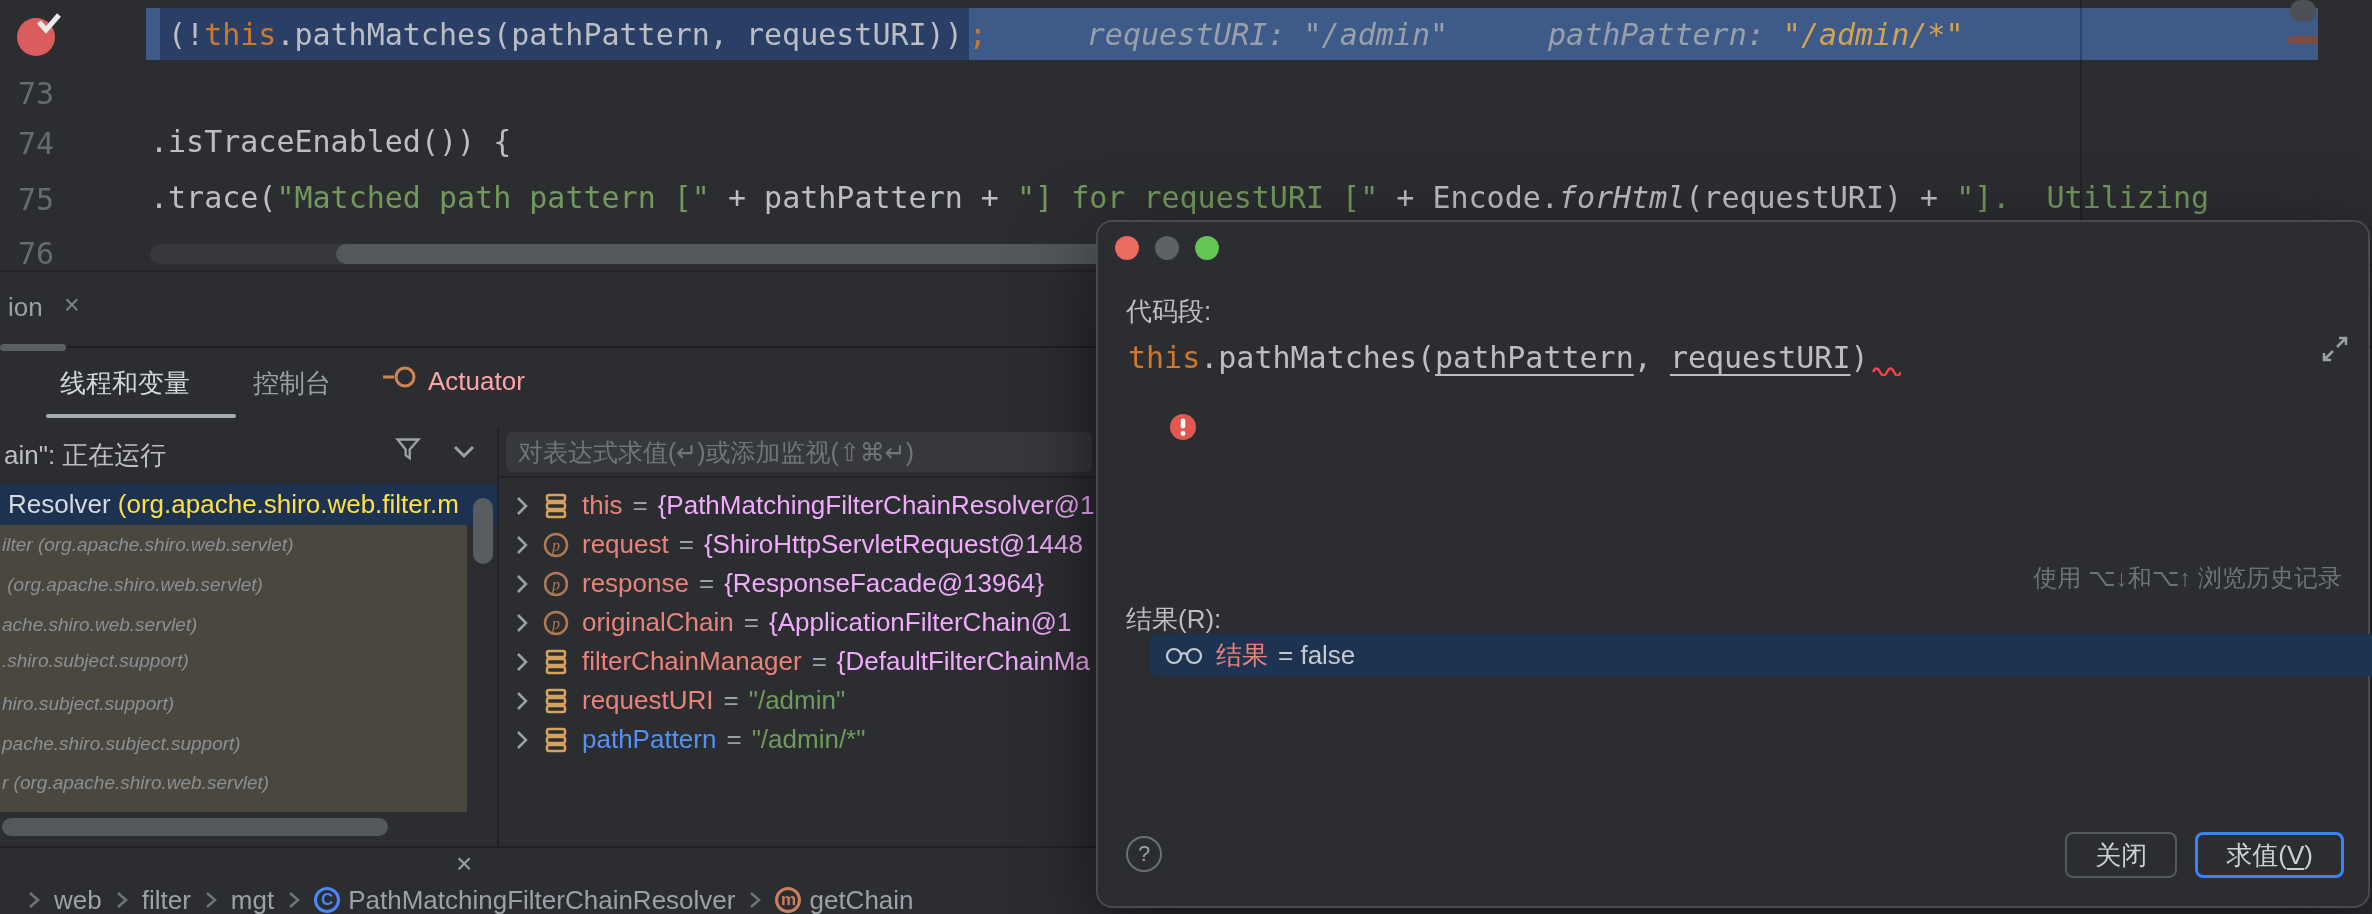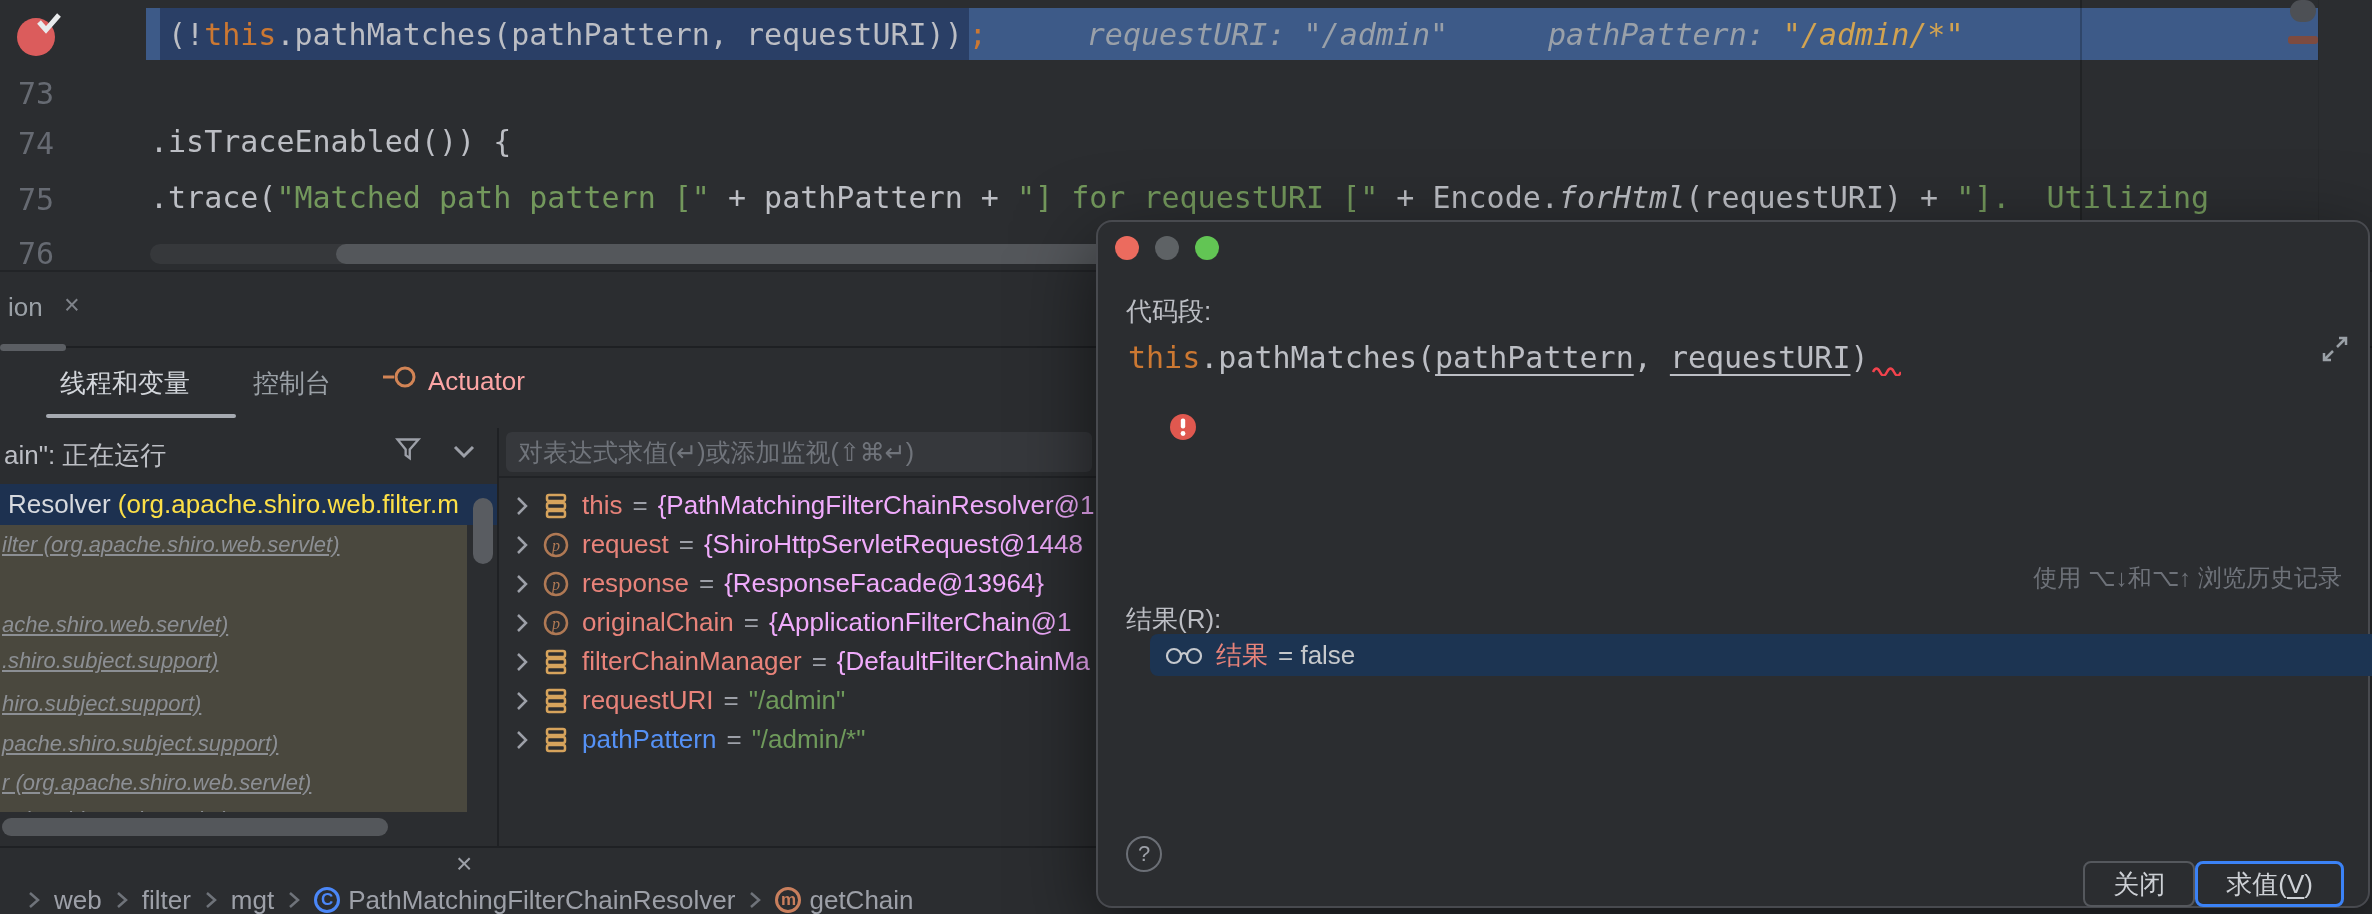--- a/index.html
+++ b/index.html
@@ -57,21 +57,21 @@
   .v-pink{color:#e8837a;} .v-blue{color:#5591f5;}
   .eq{color:#9da0a8;margin:0 10px;}
   .val-gray{color:#f0abfc;} .val-green{color:#6f9a5b;}
 
   #frame0{position:absolute;left:0;top:484px;width:497px;height:41px;background:#1d3150;display:flex;align-items:center;
           padding-left:8px;font-size:26px;white-space:pre;overflow:hidden;box-sizing:border-box;}
   #frame0 .fname{color:#d6d9de;}
   #frame0 .fpkg{color:#fde047;}
   #frames-rest{position:absolute;left:0;top:525px;width:467px;height:287px;background:#4a483e;overflow:hidden;}
   .frame-row{position:absolute;left:0;width:520px;height:39px;display:flex;align-items:center;padding-left:2px;
-             font-size:22px;font-style:italic;color:#8c8f94;white-space:pre;overflow:hidden;text-decoration:underline;}
+             font-size:19px;font-style:italic;color:#8c8f94;white-space:pre;overflow:hidden;}
   #vthumb-frames{position:absolute;left:473px;top:498px;width:20px;height:66px;background:#595c61;border-radius:10px;}
   #hthumb-frames{position:absolute;left:2px;top:818px;width:386px;height:18px;background:#54575b;border-radius:9px;}
   #hsep2{position:absolute;left:0;top:846px;width:1096px;height:2px;background:#1f2124;}
   #panel-close{position:absolute;left:456px;top:848px;font-size:28px;color:#9da0a8;}
 
   
   #breadcrumb{position:absolute;left:14px;top:886px;height:28px;display:flex;align-items:center;font-size:26px;color:#9da0a8;}
   #breadcrumb .bsep{margin:0 14px;display:flex;}
   #breadcrumb .bicon{width:26px;height:26px;border-radius:50%;border:3px solid;box-sizing:border-box;
                      font-size:17px;font-weight:bold;display:flex;align-items:center;justify-content:center;margin-right:8px;}
@@ -95,21 +95,21 @@
   #expand-icon{position:absolute;left:1222px;top:112px;}
   #history-hint{position:absolute;right:26px;top:340px;font-size:24px;color:#6e7279;}
   #result-label{position:absolute;left:28px;top:380px;font-size:26px;color:#bcbec4;}
   #result-row{position:absolute;left:52px;top:412px;width:1366px;height:42px;background:#1c3452;border-radius:8px;
               display:flex;align-items:center;padding-left:14px;box-sizing:border-box;font-size:26px;}
   #result-row .glasses{margin-right:12px;display:flex;}
   #result-name{color:#e8837a;margin-right:10px;}
   #result-value{color:#c6c9cc;}
   #help-btn{position:absolute;left:28px;top:614px;width:36px;height:36px;border:2px solid #6b6f76;border-radius:50%;
             box-sizing:border-box;display:flex;align-items:center;justify-content:center;font-size:22px;color:#9da0a8;}
-  #dialog-buttons{position:absolute;right:24px;top:639px;display:flex;}
+  #dialog-buttons{position:absolute;right:24px;top:610px;display:flex;gap:18px;}
   .btn{height:46px;padding:0 28px;font-size:26px;color:#cdd0d5;border-radius:8px;display:flex;align-items:center;
        background:transparent;box-sizing:border-box;}
   #btn-close{border:2px solid #55585d;}
   #btn-eval{border:3px solid #3b82f6;}
   #btn-eval u{text-underline-offset:4px;}
 </style>
 </head>
 <body>
 
 <div id="stage">
@@ -260,20 +260,21 @@
     <span class="v-blue">pathPattern</span>
     <span class="eq">=</span>
     <span class="val-green">"/admin/*"</span>
   </div>
 
   <div id="frame0">
     <span class="fname">Resolver </span><span class="fpkg">(org.apache.shiro.web.filter.m</span>
   </div>
   <div id="frames-rest">
     <div class="frame-row" style="top:0">ilter (org.apache.shiro.web.servlet)</div>
+    <div class="frame-row" style="top:40px"> (org.apache.shiro.web.servlet)</div>
     <div class="frame-row" style="top:80px">ache.shiro.web.servlet)</div>
     <div class="frame-row" style="top:116px">.shiro.subject.support)</div>
     <div class="frame-row" style="top:159px">hiro.subject.support)</div>
     <div class="frame-row" style="top:199px">pache.shiro.subject.support)</div>
     <div class="frame-row" style="top:238px">r (org.apache.shiro.web.servlet)</div>
     <div class="frame-row" style="top:275px">ache.shiro.web.servlet)</div>
   </div>
   <div id="vthumb-frames"></div>
   <div id="hthumb-frames"></div>
   <div id="hsep2"></div>

